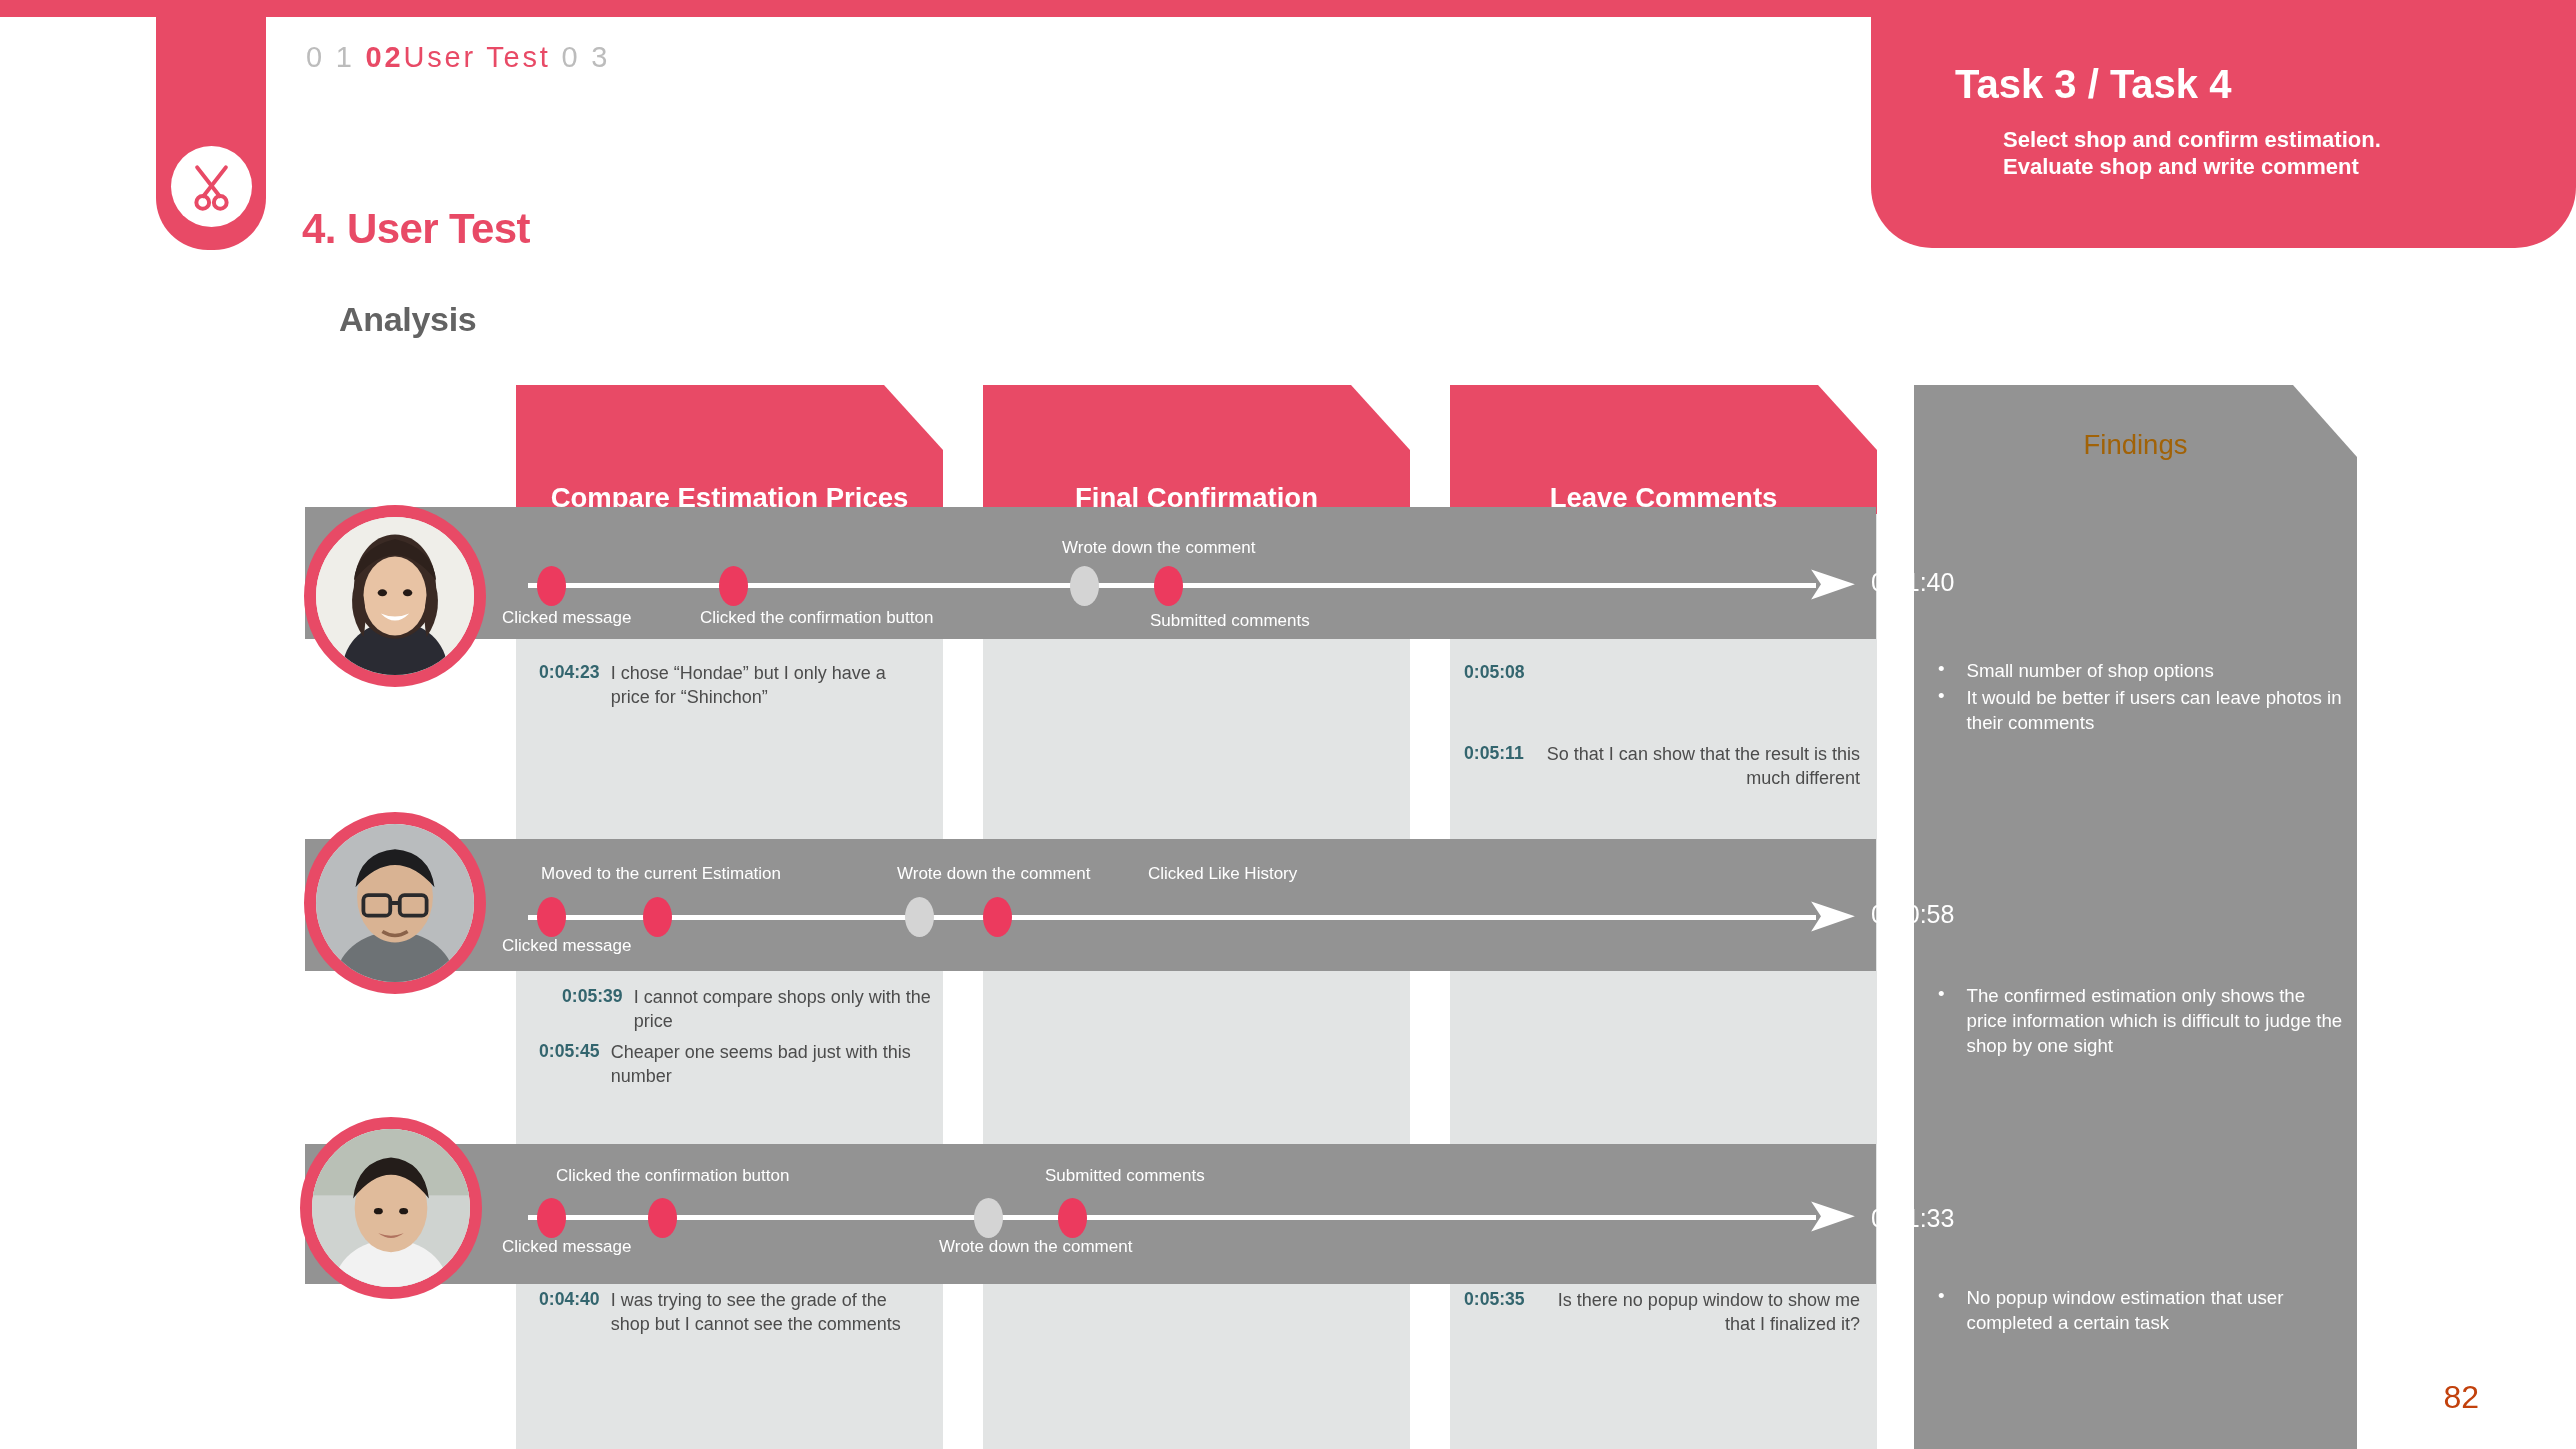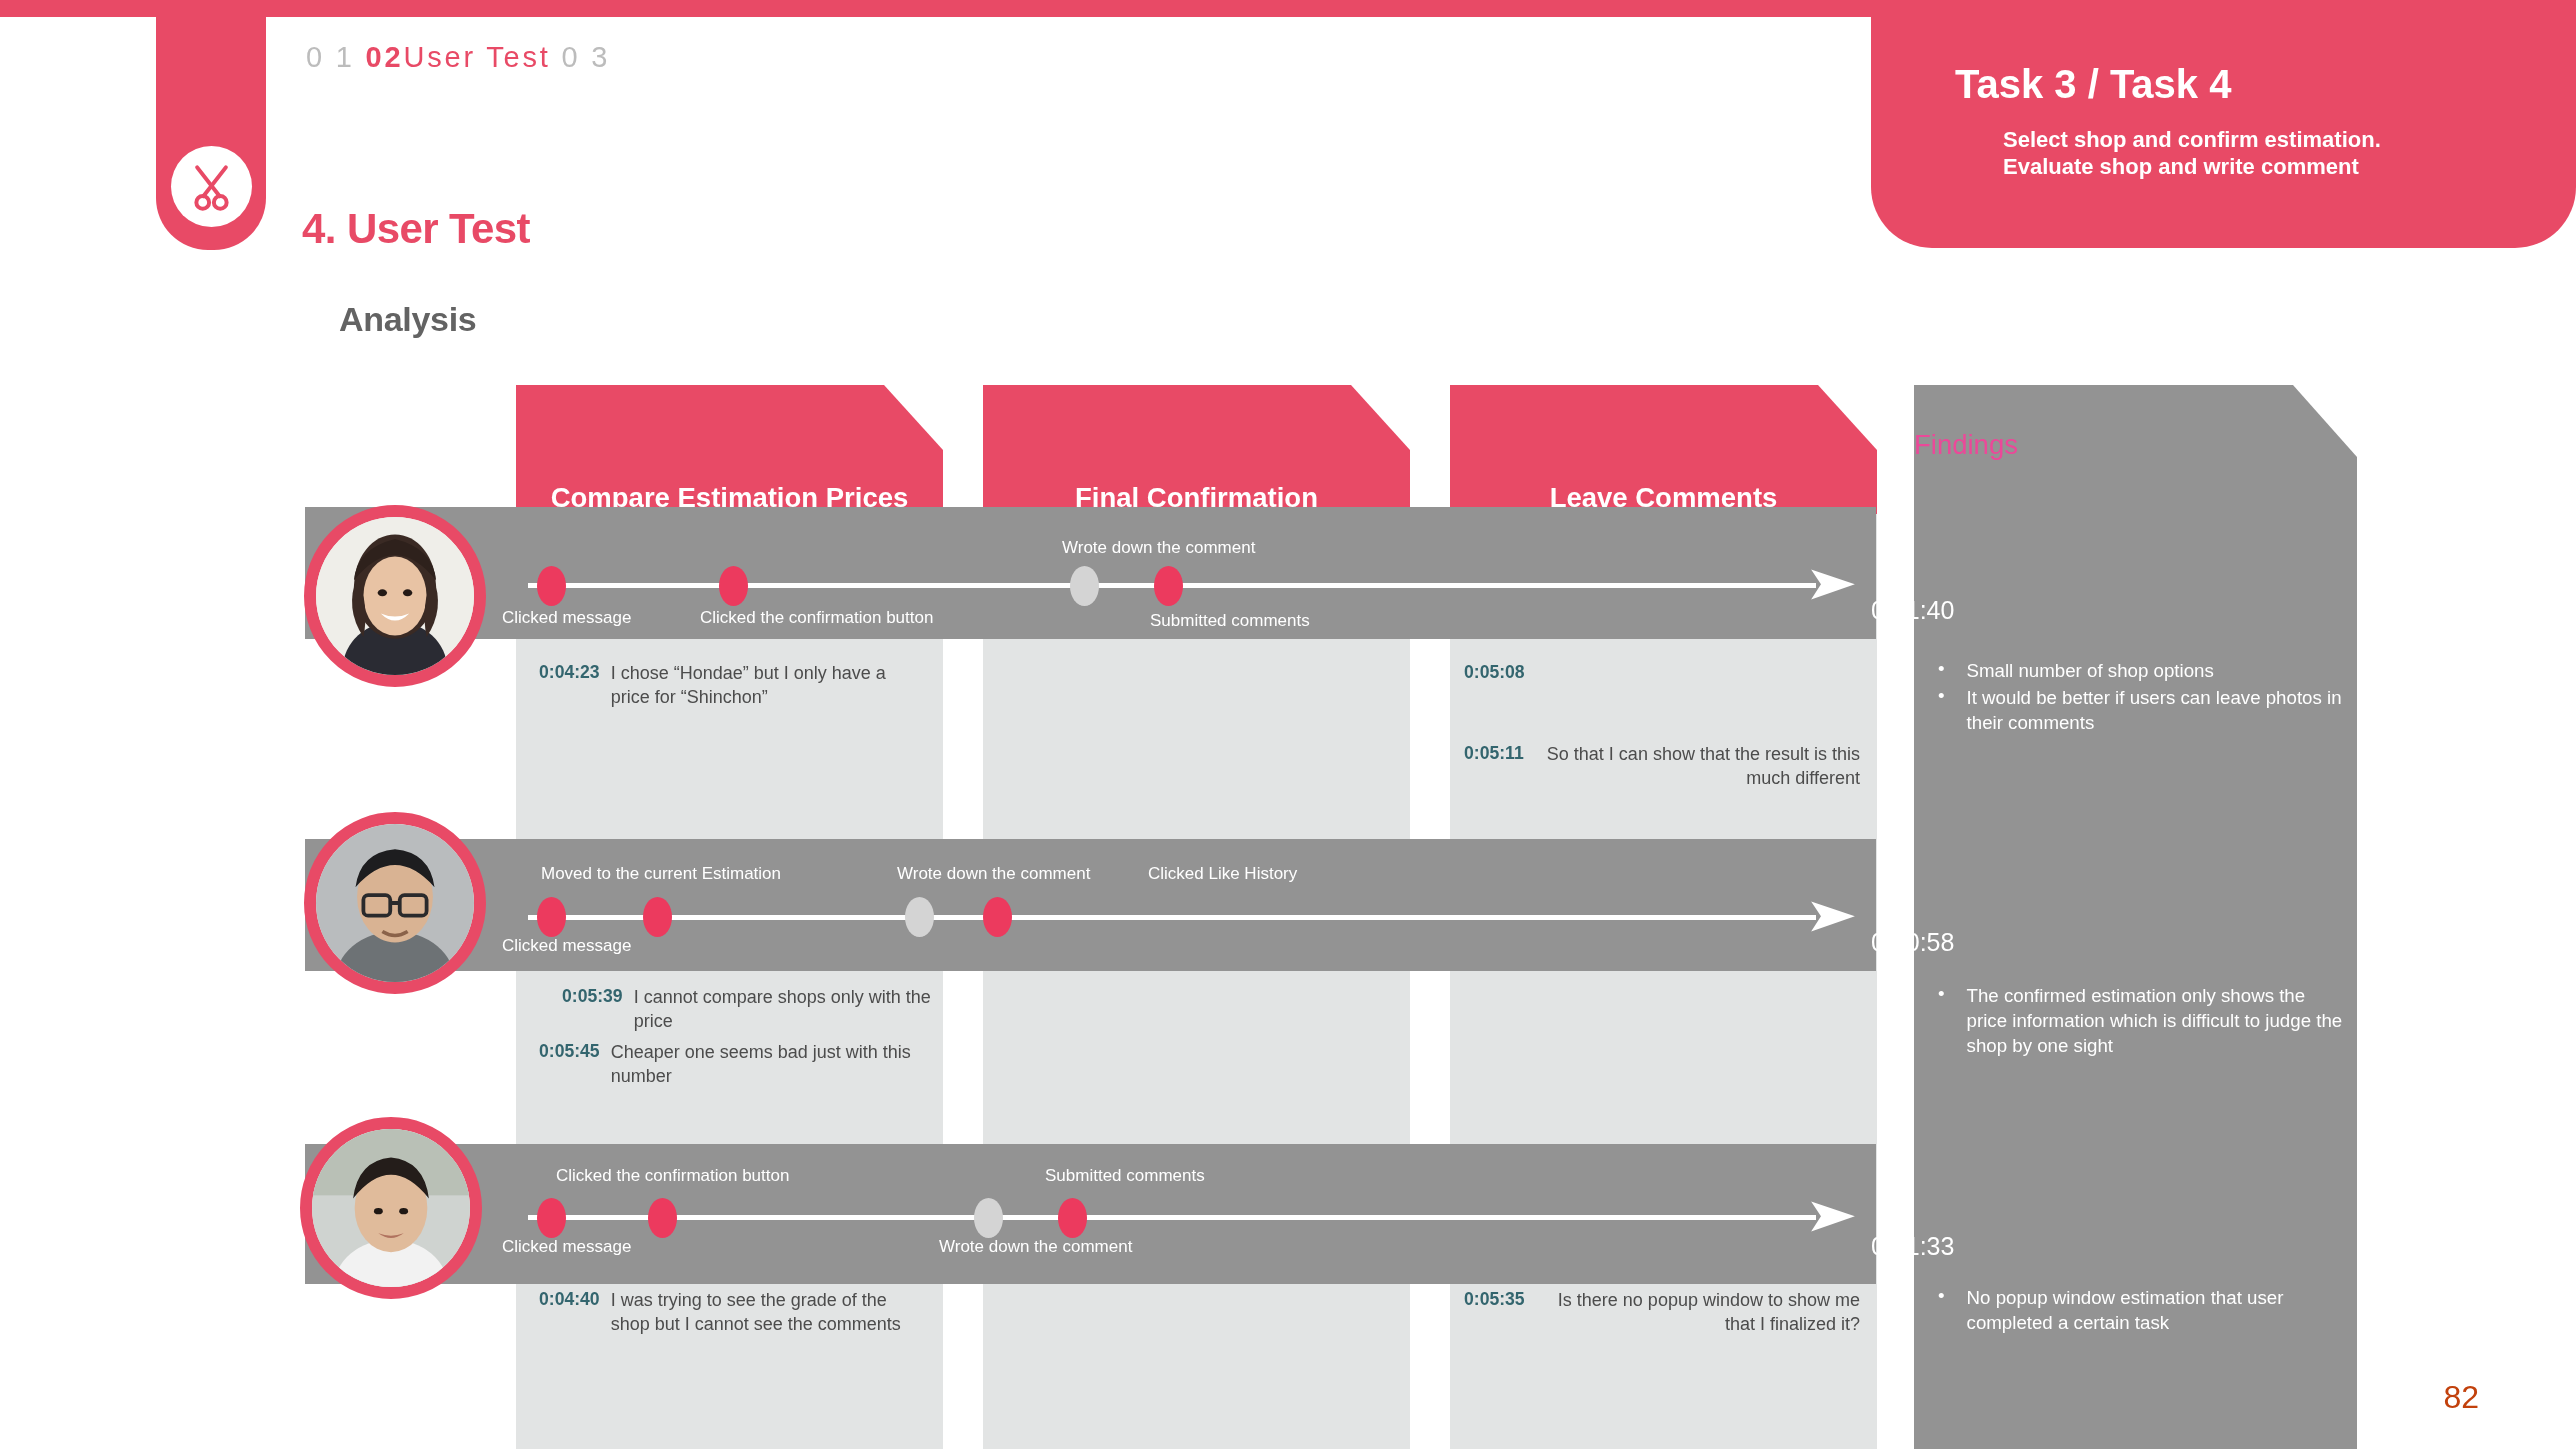--- a/index.html
+++ b/index.html
@@ -65,21 +65,21 @@
   }
 
   
   .findings-panel {
     position: absolute; left: 1914px; top: 385px; width: 443px; height: 1064px;
     background: #939393;
     clip-path: polygon(0 0, 379px 0, 443px 72px, 443px 100%, 0 100%);
   }
   .findings-title {
     position: absolute; left: 1914px; top: 429px; width: 443px;
-    color: #ec4899; font-size: 27.5px; font-weight: 400;
+    text-align: center; color: #a16207; font-size: 27.5px; font-weight: 400;
   }
 
   
   .col-head {
     position: absolute; top: 385px; height: 129px; background: #e84a66;
     color: #fff; display: flex; align-items: flex-end; justify-content: center;
     text-align: center; font-size: 27.5px; font-weight: 700; line-height: 1.12;
     padding: 0 13.2px;
   }
   .col-head.two-line { padding-top: 2.2px; }
@@ -106,21 +106,20 @@
   .dot.pink { background: #ec3a5e; }
   .dot.gray { background: #d4d4d4; }
 
   .tl-label {
     position: absolute; color: #ffffff; font-size: 17px; white-space: nowrap;
     font-weight: 400;
   }
   .duration {
     position: absolute; color: #ffffff; font-size: 25px; font-weight: 400;
     white-space: nowrap;
-    margin-top: 28px;
   }
 
   
   .quote { position: absolute; display: flex; gap: 11px; }
   .quote .ts {
     color: #33656e; font-size: 17.6px; font-weight: 700; white-space: nowrap;
     flex: 0 0 auto; padding-top: 1.1px;
   }
   .quote .tx {
     color: #4c4c4c; font-size: 18px; line-height: 1.35; font-weight: 400;

